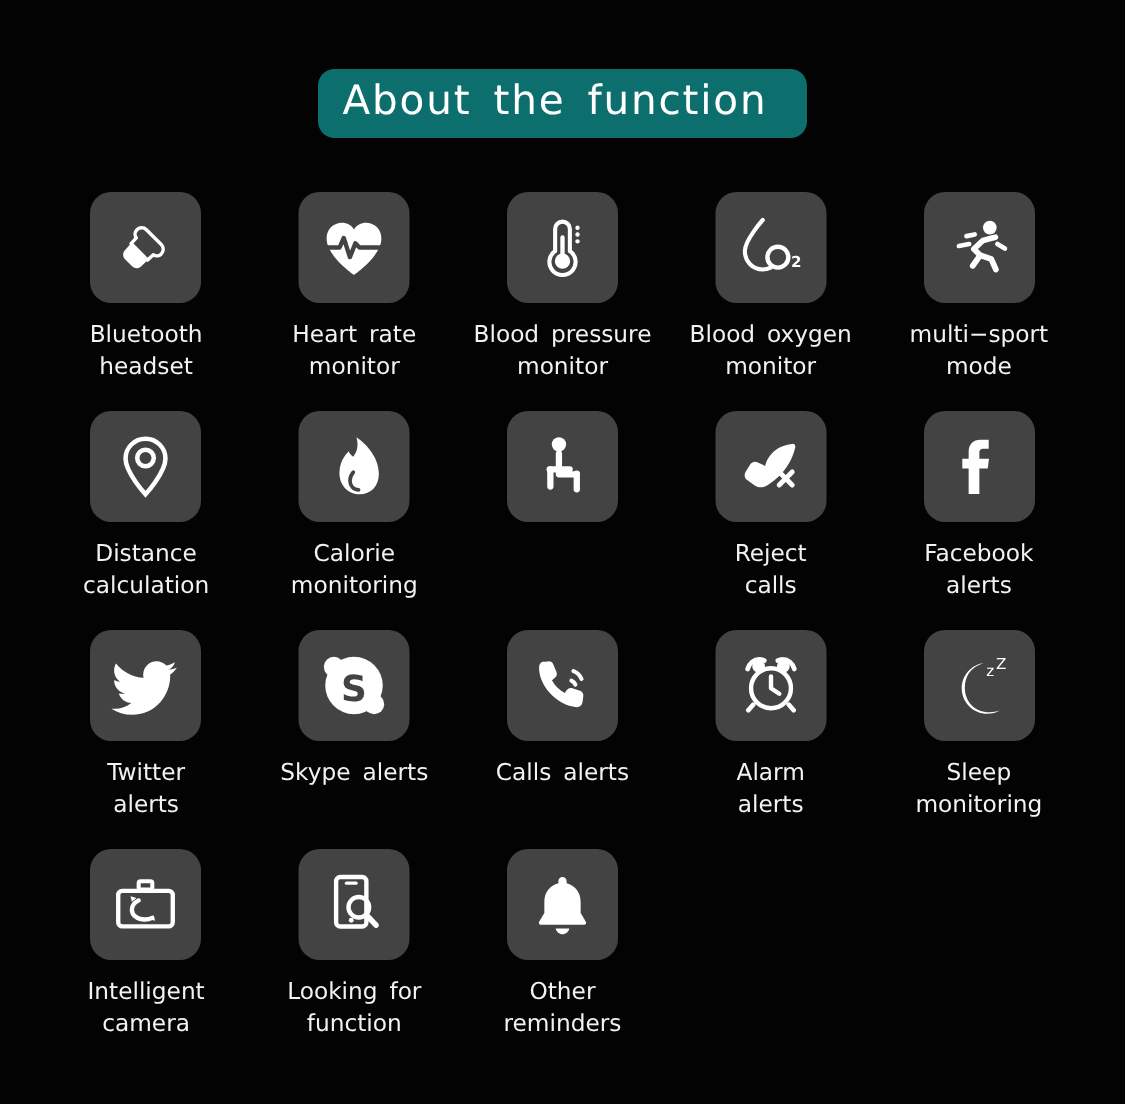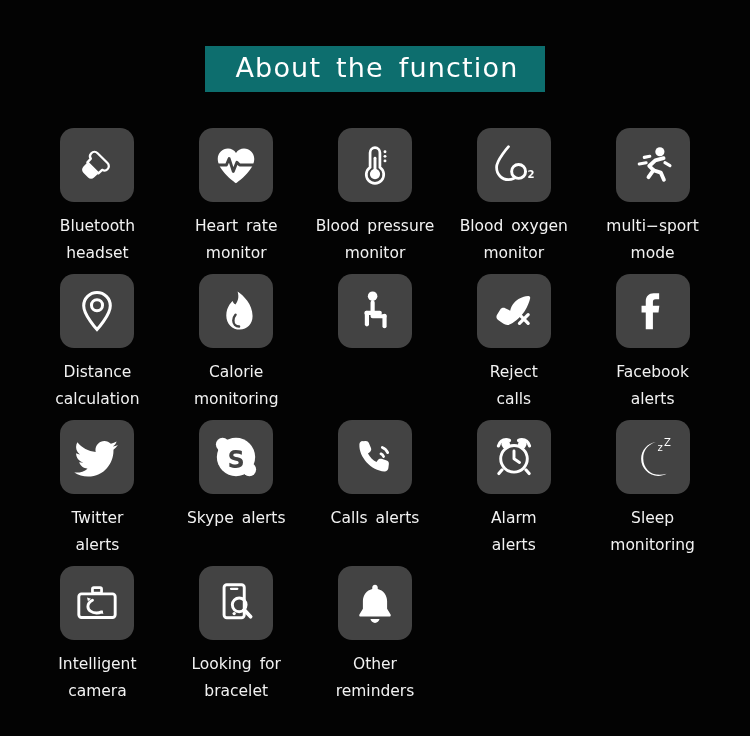--- a/index.html
+++ b/index.html
@@ -26,23 +26,24 @@
   .banner-wrap {
     position: absolute;
     top: 46px;
     left: 0;
     width: 750px;
     display: flex;
     justify-content: center;
   }
   .banner {
     background: #0d6e6e;
-    padding: 8px 26px 10px 30px;
+    padding: 8px 26px 10px 16px;
     min-width: 240px;
     text-align: right;
+    border-radius: 11px;
   }
   .banner-title {
     font-size: 27px;
     letter-spacing: 1.2px;
     word-spacing: 5px;
     color: #ffffff;
     line-height: 28px;
     font-weight: 400;
     white-space: nowrap;
   }
@@ -73,21 +74,21 @@
     align-items: center;
     justify-content: center;
     flex: 0 0 auto;
   }
   .tile svg {
     display: block;
   }
   .cell-label {
     margin-top: 11px;
     font-size: 15.5px;
-    line-height: 27px;
+    line-height: 21px;
     text-align: center;
     color: #f2f2f2;
     word-spacing: 3px;
     max-width: 130px;
     white-space: pre-line;
   }
 </style>
 </head>
 <body>
 
@@ -317,21 +318,21 @@
             <svg width="40" height="44" viewBox="0 0 42 48">
               <rect x="8" y="4" width="22" height="36" rx="3" fill="none" stroke="#ffffff" stroke-width="3.2"></rect>
               <path d="M15.5 8.5h7" fill="none" stroke="#ffffff" stroke-width="2.4" stroke-linecap="round"></path>
               <circle cx="19" cy="35.5" r="1.8" fill="#ffffff"></circle>
               <circle cx="24.5" cy="26" r="7.5" fill="none" stroke="#ffffff" stroke-width="3.2"></circle>
               <path d="M30 31.5l7 7.5" fill="none" stroke="#ffffff" stroke-width="4" stroke-linecap="round"></path>
             </svg>
           </span>
         </div>
         <div class="cell-label">Looking for
-bracelet</div>
+function</div>
       </div>
       <div class="cell">
         <div class="tile">
           <span>
             <svg width="42" height="44" viewBox="0 0 44 48">
               <path d="M22 4c-1.7 0-3 1.3-3 3v1.6C13 10 8.8 15.4 8.8 21.8v8.4L5 36.5c-.6 1 .1 2.3 1.3 2.3h31.4c1.2 0 1.9-1.3 1.3-2.3l-3.8-6.3v-8.4C35.2 15.4 31 10 25 8.6V7c0-1.7-1.3-3-3-3z" fill="#ffffff"></path>
               <path d="M17 41.5c.6 2.5 2.6 4.2 5 4.2s4.4-1.7 5-4.2" fill="#ffffff"></path>
             </svg>
           </span>
         </div>

